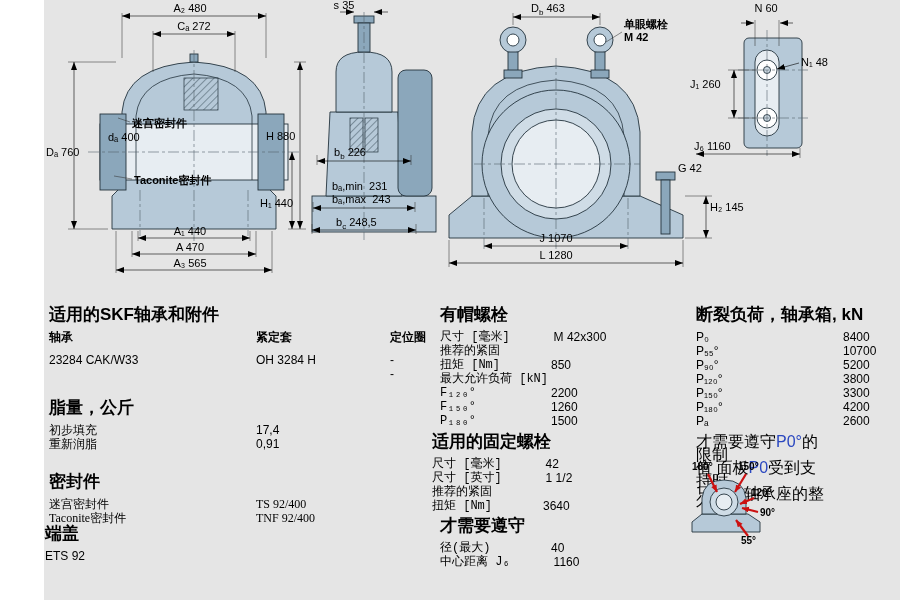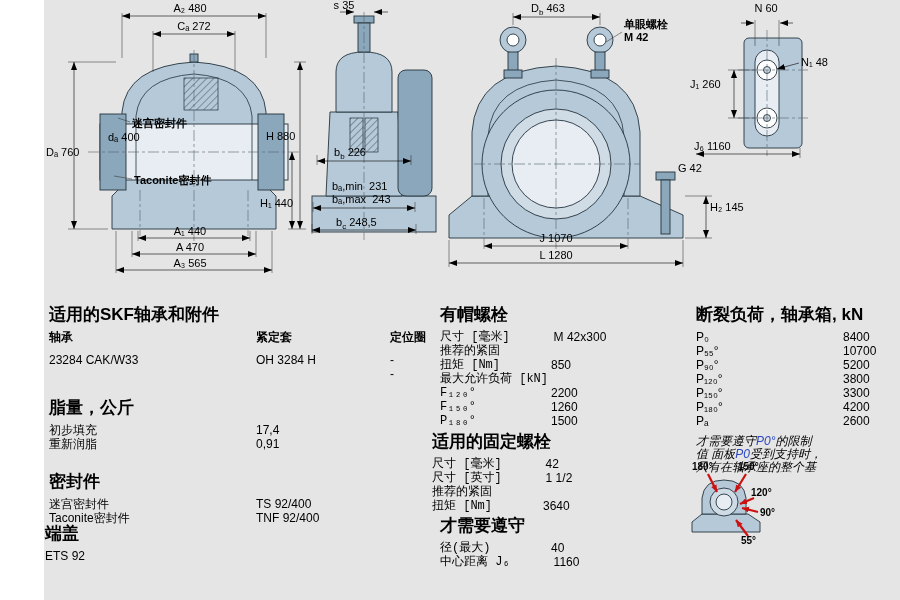--- a/index.html
+++ b/index.html
@@ -28,21 +28,21 @@
   
   .sec { position:absolute; font-size:12px; }
   .sec-title { font-weight:bold; font-size:17px; margin-bottom:4px; white-space:nowrap; }
   .trow { display:flex; line-height:14px; white-space:nowrap;gap:44px; }
   .sec-left  .lbl { flex:0 0 163px; }
   .sec-mid   .lbl { flex:0 0 67px;font-family:Liberation Mono, monospace; }
   .sec-right .lbl { flex:0 0 103px; }
   .bhead span { font-weight:bold; }
   .c1 { flex:0 0 163px; } .c2 { flex:0 0 90px; } .c3 { flex:0 0 40px; }
   .gap { margin-top:9px; }
-  .note { margin-top:7px; font-size:12px; line-height:13px; width:130px;font-style:italic; }
+  .note { margin-top:7px; font-size:16px; line-height:13px; width:130px; }
   .plink { color:#2b48c0; }
 </style>
 </head>
 <body>
 
 <div class="page">
 
   <svg class="drawings-svg" width="900" height="300" viewBox="0 0 900 300">
     <defs>
       <marker id="ar" markerWidth="9" markerHeight="8" refX="8" refY="3" orient="auto-start-reverse" markerUnits="userSpaceOnUse">
@@ -236,21 +236,21 @@
     <div class="trow">
         <span class="lbl">初步填充</span>
         <span class="val">17,4</span>
       </div>
     <div class="trow">
         <span class="lbl">重新润脂</span>
         <span class="val">0,91</span>
       </div>
   </div>
 
-  <div class="sec sec-left" style="left:5px; top:470px;">
+  <div class="sec sec-left" style="left:5px; top:470px;font-family:Liberation Serif, serif;">
     <div class="sec-title">密封件</div>
     <div class="trow">
         <span class="lbl">迷宫密封件</span>
         <span class="val">TS 92/400</span>
       </div>
     <div class="trow">
         <span class="lbl">Taconite密封件</span>
         <span class="val">TNF 92/400</span>
       </div>
   </div>

